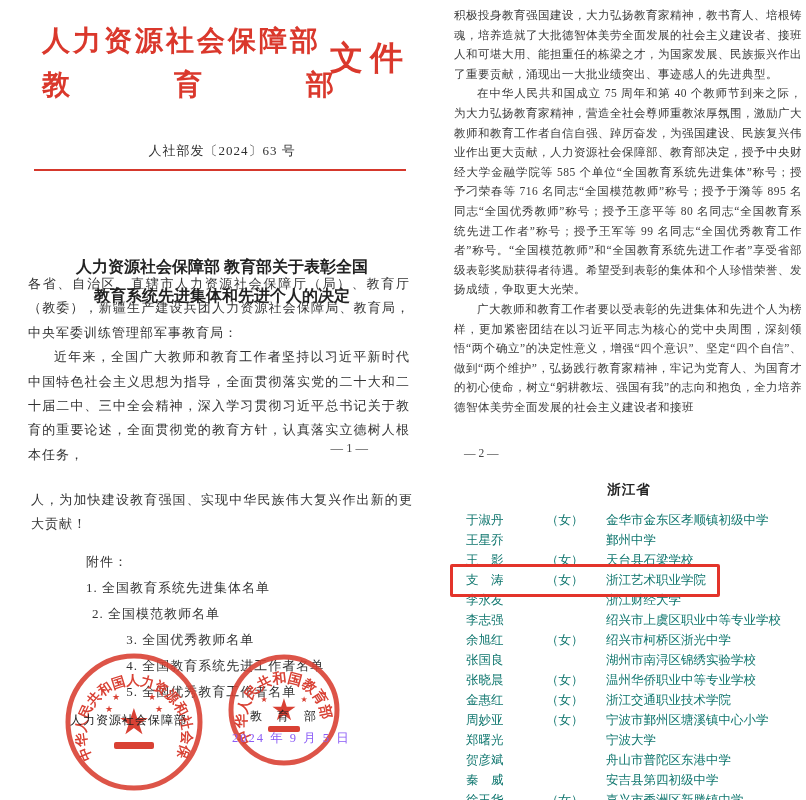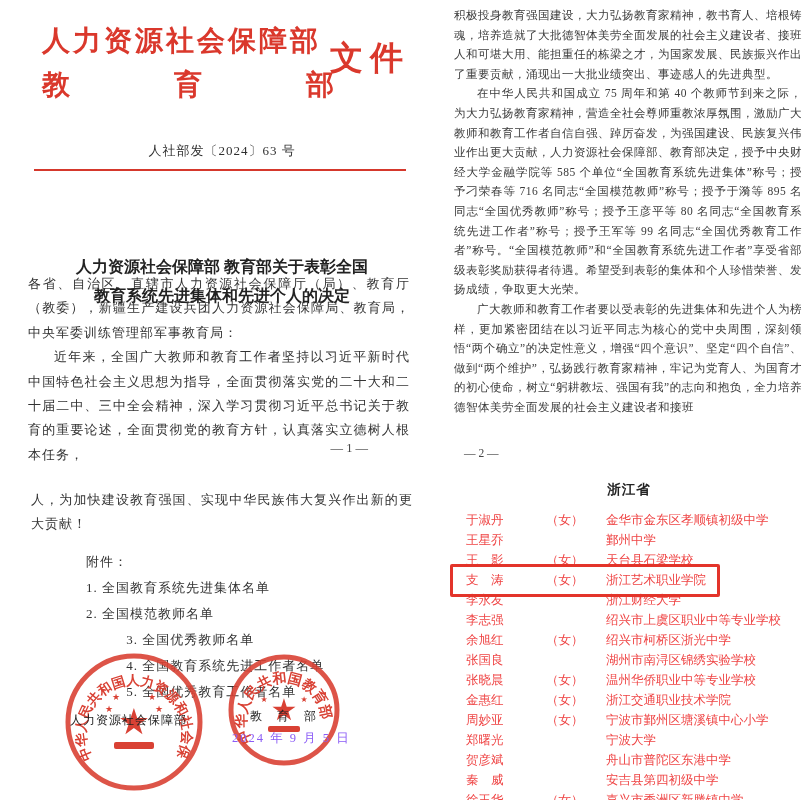--- a/index.html
+++ b/index.html
@@ -20,36 +20,36 @@
   .body1{position:absolute;left:4px;top:272px;width:382px;font-size:13px;
          line-height:24.4px;text-align:justify;letter-spacing:1px;color:#333;}
   .indent{text-indent:2em;}
   .pno1{position:absolute;right:52px;top:441px;font-size:12.5px;color:#444;}
   .body2{position:absolute;left:7px;top:488px;width:382px;font-size:13px;
          line-height:24.4px;text-align:justify;letter-spacing:1px;color:#333;}
   .att{position:absolute;left:62px;top:549px;font-size:13px;line-height:26px;
        letter-spacing:1px;color:#333;}
   .att-first{display:flex;flex-direction:column;}
   .att-item{margin-left:3.1em;}
-  .att-item:first-child{margin-left:0;}
+  .att-item:first-child{margin-left:6px;}
   
   .seal{position:absolute;}
   .seal-sig{position:absolute;font-size:12px;color:#222;white-space:nowrap;
             letter-spacing:1px;}
   .seal-date{position:absolute;font-size:12.5px;color:#8b5cf6;white-space:nowrap;
              letter-spacing:2px;}
   
   .col-right{position:absolute;left:452px;top:0;width:354px;height:800px;}
   .rbody{position:absolute;left:2px;top:6px;width:348px;font-size:11.5px;
          line-height:19.6px;text-align:justify;letter-spacing:0.5px;color:#3a3a3a;}
   .pno2{position:absolute;left:12px;top:447px;font-size:11.5px;color:#444;}
   .prov{position:absolute;left:0;top:481px;width:354px;text-align:center;
         font-weight:bold;font-size:13.5px;color:#222;letter-spacing:1px;}
   .roster{position:absolute;left:0;top:510px;width:354px;}
-  .r-row{display:flex;height:20px;line-height:20px;font-size:12.5px;color:#ef4444;}
+  .r-row{display:flex;height:20px;line-height:20px;font-size:12.5px;color:#0f766e;}
   .r-name{width:80px;padding-left:14px;white-space:nowrap;}
   .r-gender{width:60px;white-space:nowrap;}
   .r-school{flex:1;white-space:nowrap;}
   .hl-box{position:absolute;left:-2px;top:54px;width:264px;height:27px;
           border:3px solid #e3342a;border-radius:2px;pointer-events:none;}
 </style>
 </head>
 <body>
 
 <div class="page">

